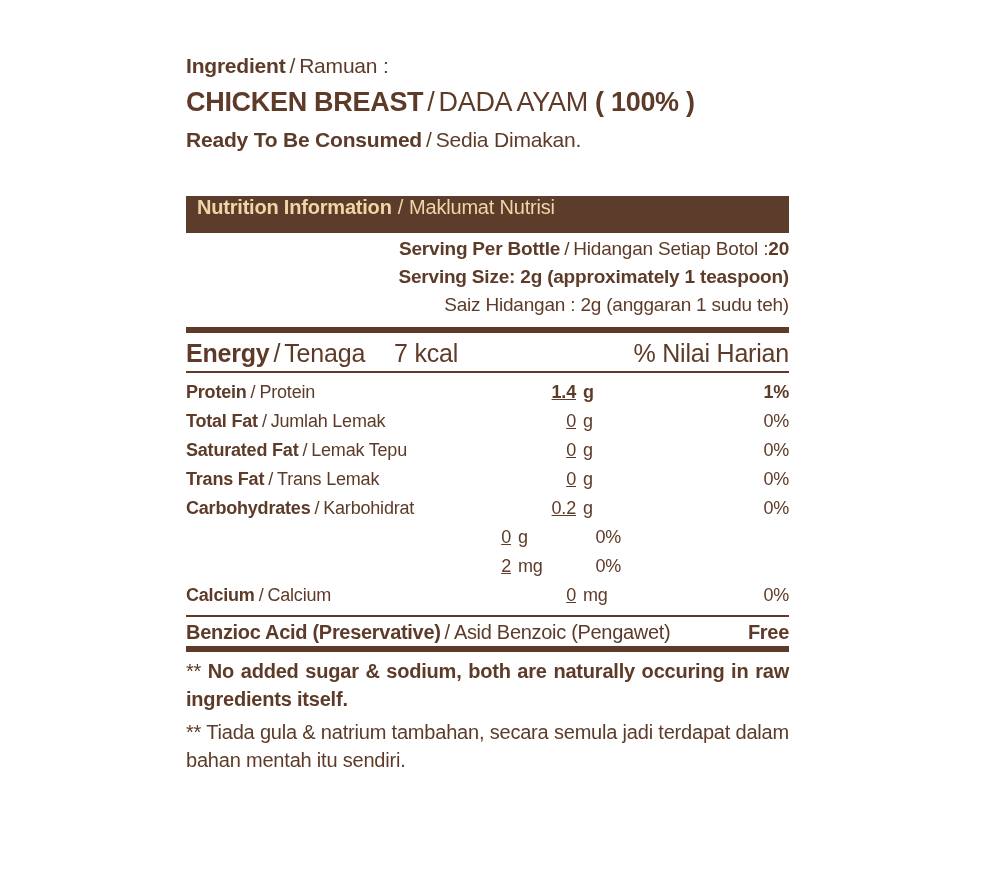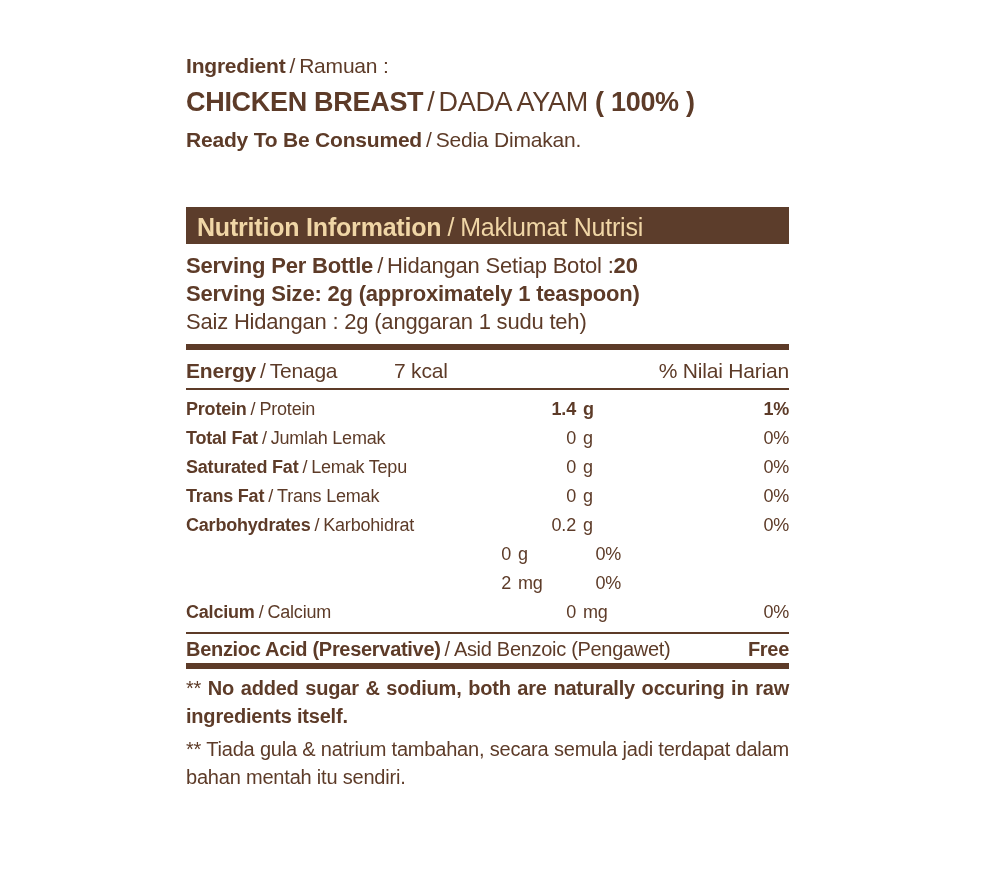--- a/index.html
+++ b/index.html
@@ -21,47 +21,47 @@
   .sep{font-weight:400;padding:0 4px;}
 
   
   .intro{padding-top:53px;}
   .ing-line{font-size:21px;line-height:26px;}
   .product-line{font-size:27px;line-height:32px;margin-top:7px;letter-spacing:-0.3px;}
   .ready-line{font-size:21px;line-height:26px;margin-top:9px;}
 
   
   .nutri-bar{
-    margin-top:54px;height:37px;background:var(--bar);
-    display:flex;align-items:flex-end;padding:0 10px 2px 11px;
-    font-size:25px;color:var(--cream);white-space:nowrap;
+    margin-top:43px;height:37px;background:var(--bar);
+    display:flex;align-items:flex-start;padding:0 10px 2px 11px;
+    font-size:20px;color:var(--cream);white-space:nowrap;
   }
   .nutri-bar .sep{padding:0 6px;}
 
   
-  .serving{margin-top:8px;font-size:22px;line-height:28px;}
+  .serving{margin-top:2px;font-size:19px;line-height:28px;text-align:right;}
 
   
   .rule{width:603px;background:var(--brown);}
   .rule.thick{height:6px;}
   .rule.thin{height:2px;}
   .rule.r1{margin-top:8px;}
   .rule.r2{margin-top:4px;}
   .rule.r3{margin-top:5px;}
   .rule.r4{margin-top:0;}
 
   
-  .energy-row{margin-top:7px;display:flex;justify-content:space-between;align-items:flex-start;font-size:21px;line-height:27px;}
+  .energy-row{margin-top:7px;display:flex;justify-content:space-between;align-items:flex-start;font-size:25px;line-height:27px;}
   .energy-name{display:inline-block;width:208px;}
   .dv-head{text-align:right;}
 
   
   .ntable{margin-top:5px;font-size:18px;line-height:29px;}
   .nrow{display:grid;grid-template-columns:325px 65px 45px 1fr;}
-  .namount{text-align:right;}
+  .namount{text-align:right;text-decoration:underline;}
   .nunit{text-align:left;padding-left:7px;}
   .ndv{text-align:right;}
 
   
   .benzioc{margin-top:2px;display:flex;justify-content:space-between;align-items:baseline;font-size:20px;line-height:27px;white-space:nowrap;letter-spacing:-0.3px;}
 
   
   .footnote{margin:0;text-align:justify;}
   .fn-en{margin-top:5px;font-size:20px;line-height:28px;font-weight:700;}
   .fn-en .fn-marker{font-weight:400;}

